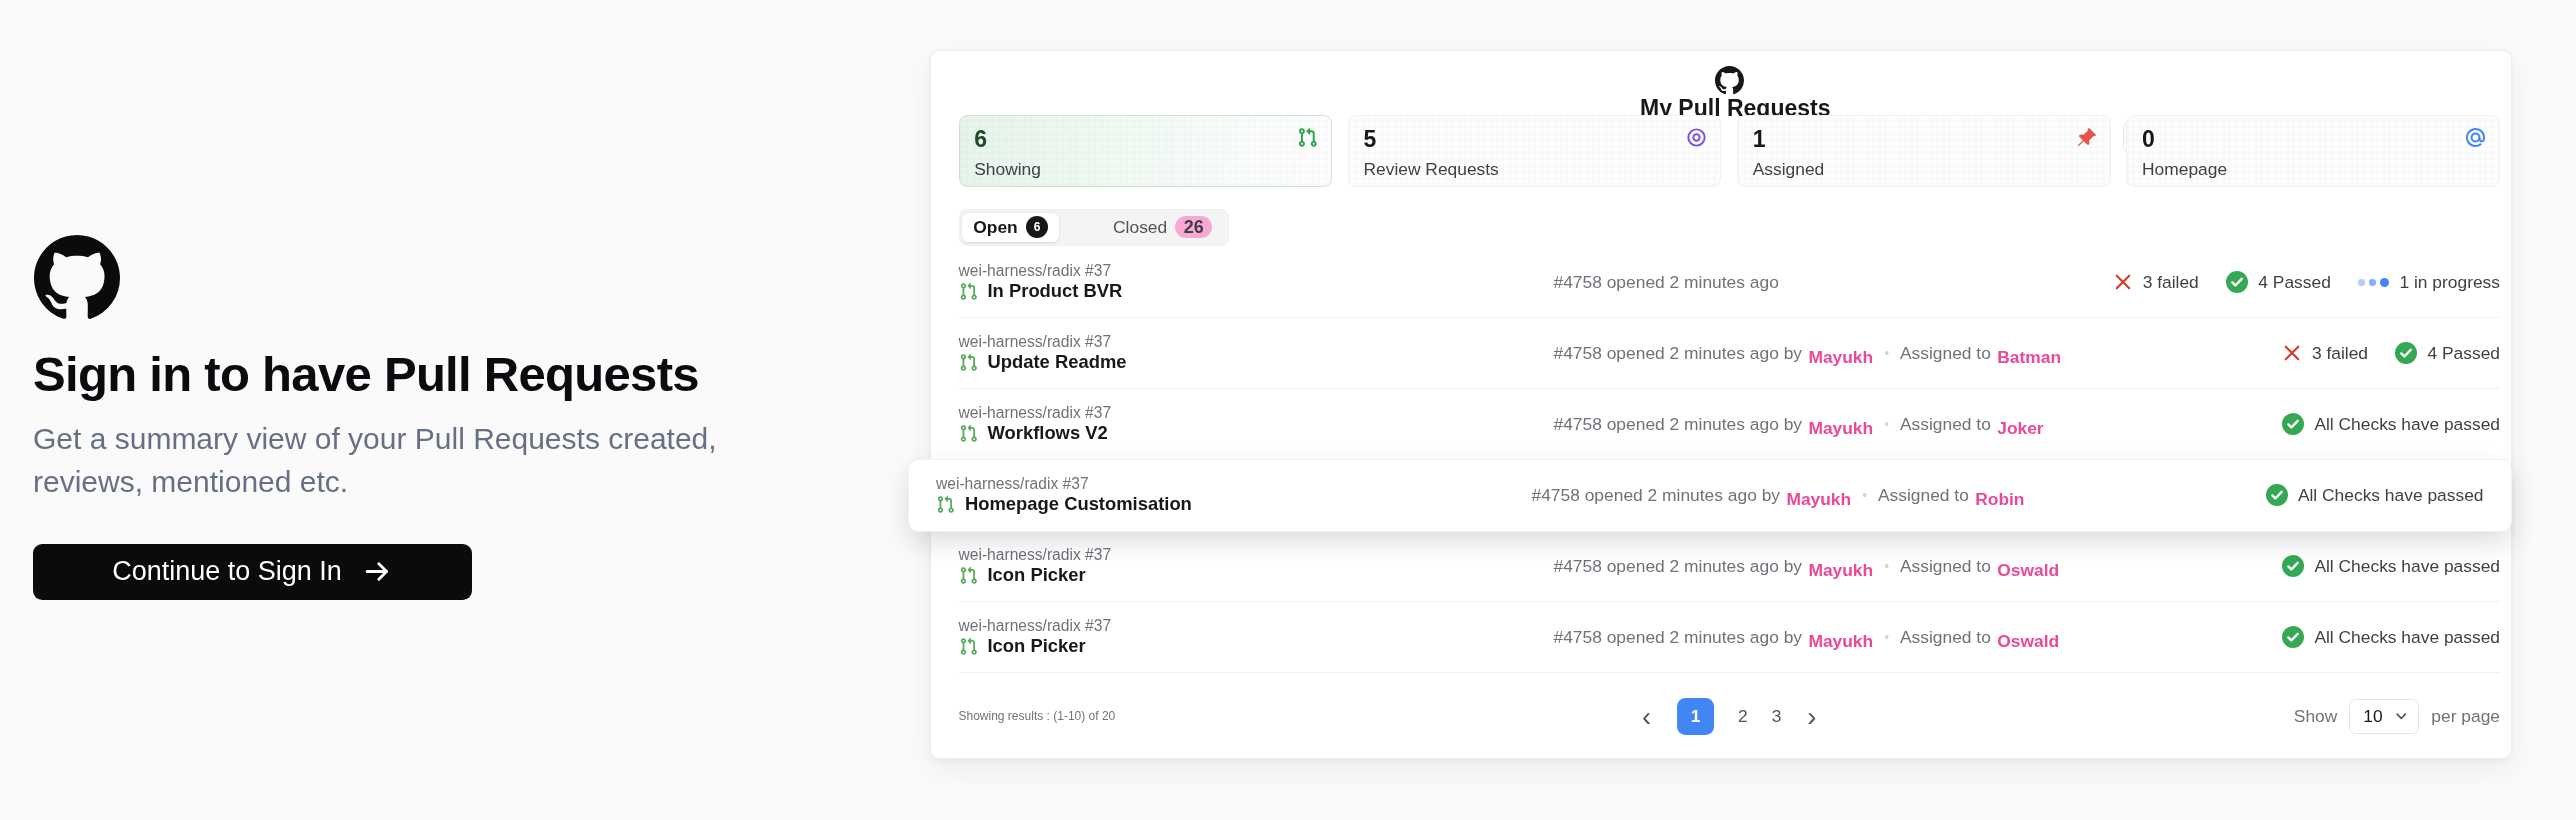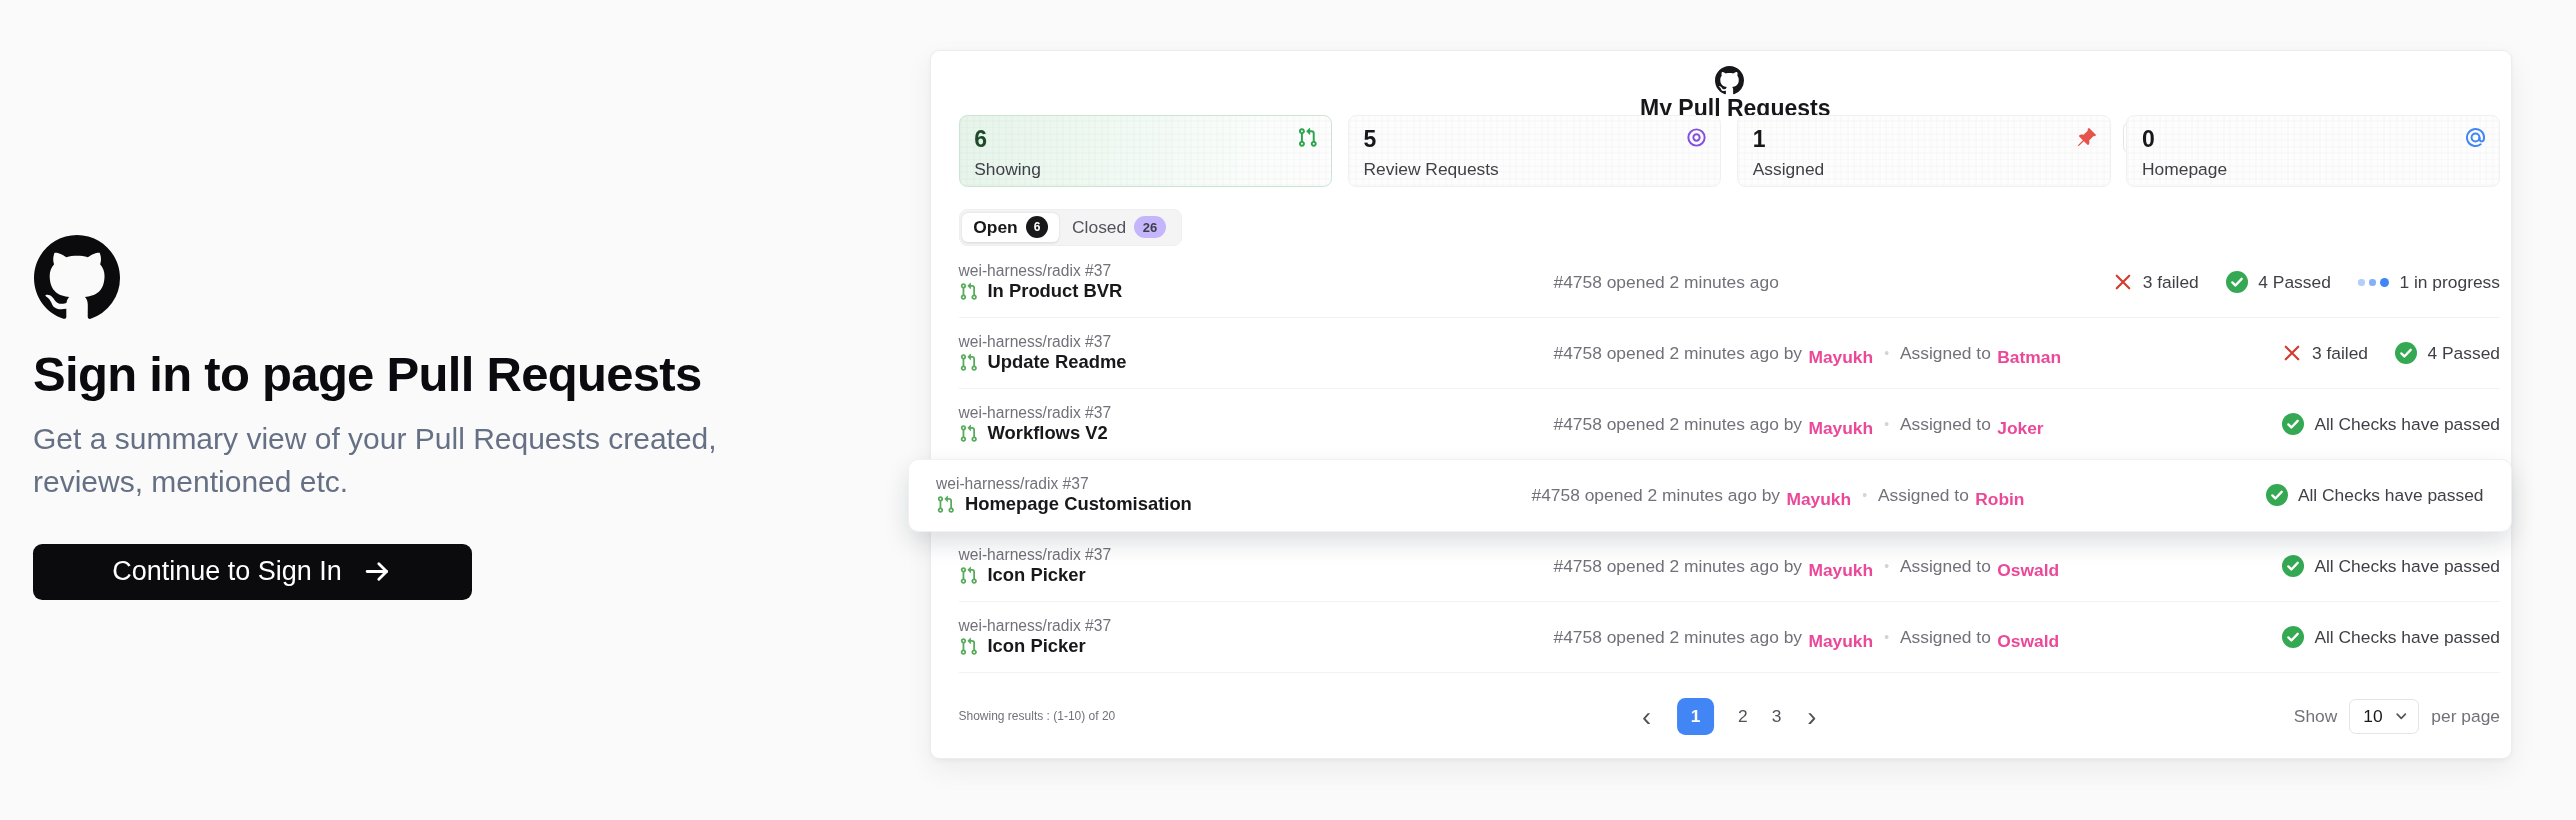--- a/index.html
+++ b/index.html
@@ -59,29 +59,29 @@
     background:linear-gradient(100deg,#e6f4ea 0%,#eff9f2 38%,#fafdfb 78%,#fdfdfd 100%);
     border-color:#c9e5d2;
   }
   .stat-value { font-size:23px; font-weight:700; color:#18181b; line-height:1.1; position:relative; }
   .stat.selected .stat-value { color:#1e4a2b; }
   .stat-label { font-size:17.4px; color:#3f3f46; margin-top:7.3px; position:relative; }
   .stat-icon { position:absolute; top:11px; right:13px; width:21px; height:21px; }
 
   
   .toolbar { display:flex; gap:14.7px; margin-top:22px; align-items:center; }
-  .tabs { display:flex; align-items:center; background:#f4f4f5; border:0.9px solid #efeff1; border-radius:8.3px; padding:2.8px; height:37px; }
+  .tabs { display:flex; align-items:center; background:#f4f4f5; border:0.9px solid #efeff1; border-radius:8.3px; padding:2.8px; height:37px;gap:41px; }
   .tab-open {
     display:flex; align-items:center; gap:8.3px; background:#fff; border-radius:6.4px; height:29px;
     padding:0 11px; font-size:17.4px; font-weight:700; color:#18181b;
     box-shadow:0 0.9px 2.8px rgba(0,0,0,.12); cursor:pointer;
   }
   .badge-dark { width:22px; height:22px; border-radius:50%; background:#18181b; color:#fff; font-size:12px; font-weight:700; display:grid; place-items:center; }
   .tab-closed { display:flex; align-items:center; gap:8.3px; padding:0 13px; font-size:17.4px; color:#52525b; cursor:pointer; }
-  .badge-grey { height:22px; min-width:22px; padding:0 8.3px; border-radius:11px; background:#c4b5fd; color:#3f3f46; font-size:13px; font-weight:600; display:grid; place-items:center; }
+  .badge-grey { height:22px; min-width:22px; padding:0 8.3px; border-radius:11px; background:#f9a8d4; color:#3f3f46; font-size:18px; font-weight:600; display:grid; place-items:center; }
   .search {
     flex:1; height:37px; border:0.9px solid #e4e4e7; border-radius:6.4px; background:#fff;
     display:flex; align-items:center; gap:10px; padding:0 12px;
   }
   .search-icon { width:18.4px; height:18.4px; color:#9ca3af; flex:0 0 auto; }
   .search input {
     border:none; outline:none; flex:1; background:transparent;
     font-size:17.4px; color:#18181b; font-family:inherit;
   }
   .search input::placeholder { color:#a1a1aa; }
@@ -130,21 +130,21 @@
     color:#18181b; cursor:pointer;
   }
 </style>
 </head>
 <body>
 
 <div class="signin">
   <svg class="signin-logo" viewBox="0 0 16 16" fill="currentColor" aria-hidden="true">
       <path d="M8 0C3.58 0 0 3.58 0 8c0 3.54 2.29 6.53 5.47 7.59.4.07.55-.17.55-.38 0-.19-.01-.82-.01-1.49-2.01.37-2.53-.49-2.69-.94-.09-.23-.48-.94-.82-1.13-.28-.15-.68-.52-.01-.53.63-.01 1.08.58 1.23.82.72 1.21 1.87.87 2.33.66.07-.52.28-.87.51-1.07-1.78-.2-3.64-.89-3.64-3.95 0-.87.31-1.59.82-2.15-.08-.2-.36-1.02.08-2.12 0 0 .67-.21 2.2.82.64-.18 1.32-.27 2-.27s1.36.09 2 .27c1.53-1.04 2.2-.82 2.2-.82.44 1.1.16 1.92.08 2.12.51.56.82 1.27.82 2.15 0 3.07-1.87 3.75-3.65 3.95.29.25.54.73.54 1.48 0 1.07-.01 1.93-.01 2.2 0 .21.15.46.55.38A8.01 8.01 0 0 0 16 8c0-4.42-3.58-8-8-8z"></path>
     </svg>
-  <h1 class="signin-title">Sign in to page Pull Requests</h1>
+  <h1 class="signin-title">Sign in to have Pull Requests</h1>
   <p class="signin-sub">Get a summary view of your Pull Requests created, reviews, mentioned etc.</p>
   <button class="signin-btn">
     <span>Continue to Sign In</span>
     <svg class="arrow-icon" viewBox="0 0 24 24" fill="none" stroke="currentColor" stroke-width="2.2" stroke-linecap="round" stroke-linejoin="round">
         <path d="M4 12h15"></path>
         <path d="M13 6l6 6-6 6"></path>
       </svg>
   </button>
 </div>
 

